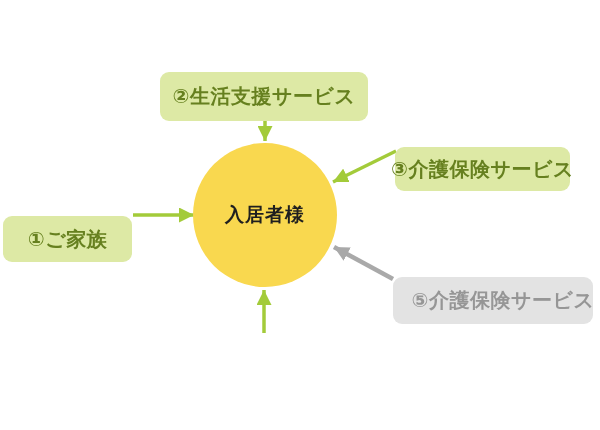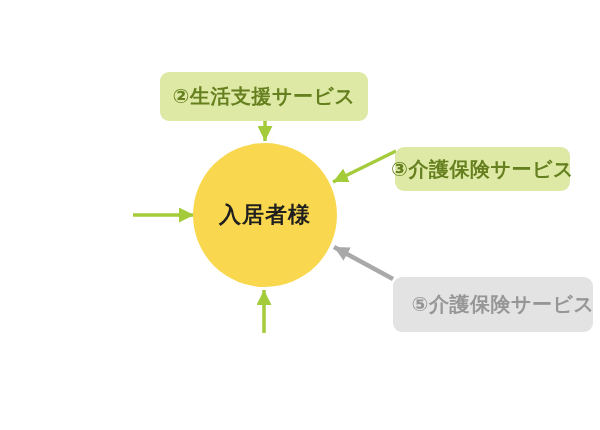--- a/index.html
+++ b/index.html
@@ -25,29 +25,29 @@
     color:var(--box-green-text,#66801f);
   }
   .label-box.gray{
     background:var(--box-gray-fill,#e3e3e3);
     color:var(--box-gray-text,#969696);
   }
   .box-top   {left:160px; top:48px;  width:208px; height:49px;}
   .box-right {left:395px; top:123px; width:175px; height:44px;}
   .box-left  {left:3px;   top:192px; width:129px; height:46px;}
   .box-bottom{left:162px; top:334px; width:205px; height:46px;}
-  .box-gray-pos{left:393px; top:253px; width:200px; height:55px;padding-left:20px;}
+  .box-gray-pos{left:393px; top:253px; width:200px; height:47px;padding-left:20px;}
   .center-circle{
     position:absolute;
     left:193px; top:143px;
     width:144px; height:144px;
     border-radius:50%;
     background:var(--circle-fill,#f9d84f);
     display:flex;align-items:center;justify-content:center;
-    font-size:22px;font-weight:bold;
+    font-size:19px;font-weight:bold;
     color:var(--circle-text,#1f1f1f);
     letter-spacing:1px;
   }
   svg.arrows-layer{position:absolute;left:0;top:0;pointer-events:none;}
   line.arrow-green{stroke:var(--arrow-green,#a3cb3a);stroke-width:3.5;}
   line.arrow-gray {stroke:var(--arrow-gray,#a9a9a9); stroke-width:4.5;}
   #head-green path{fill:var(--arrow-green,#a3cb3a);}
   #head-gray  path{fill:var(--arrow-gray,#a9a9a9);}
 </style>
 </head>
@@ -64,20 +64,23 @@
         <path d="M0,0 L10,5 L0,10 Z"></path>
       </marker>
     </defs>
     <line class="arrow-green" x1="133" y1="215" x2="194" y2="215" marker-end="url(#head-green)"></line>
     <line class="arrow-green" x1="265" y1="98" x2="265" y2="141" marker-end="url(#head-green)"></line>
     <line class="arrow-green" x1="396" y1="151" x2="333" y2="182" marker-end="url(#head-green)"></line>
     <line class="arrow-green" x1="264" y1="333" x2="264" y2="290" marker-end="url(#head-green)"></line>
     <line class="arrow-gray" x1="393" y1="279" x2="334" y2="247" marker-end="url(#head-gray)"></line>
   </svg>
 
+  <div class="label-box green box-left">
+    <span>①ご家族</span>
+  </div>
 
   <div class="label-box green box-top">
     <span>②生活支援サービス</span>
   </div>
 
   <div class="label-box green box-right">
     <span>③介護保険サービス</span>
   </div>
 
 

